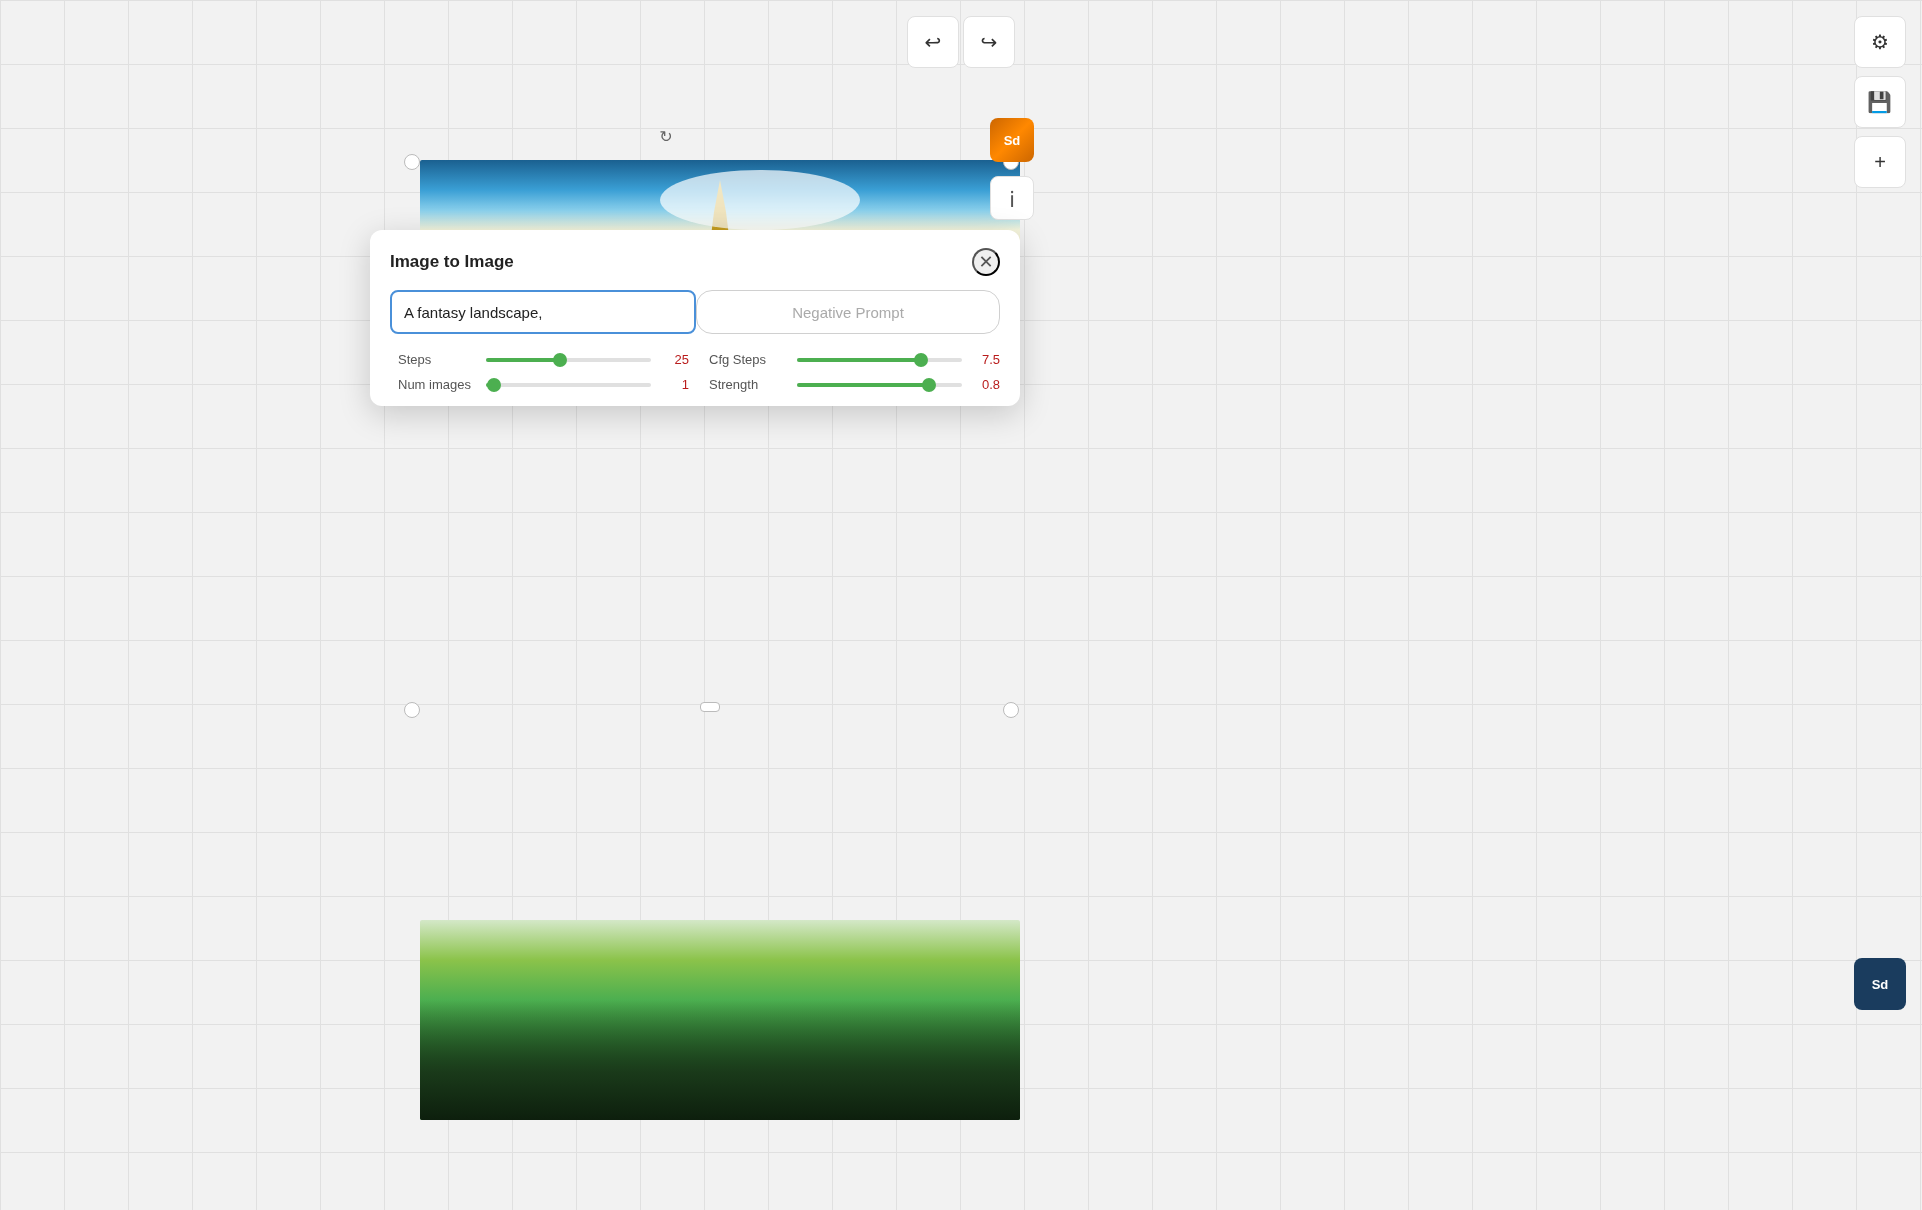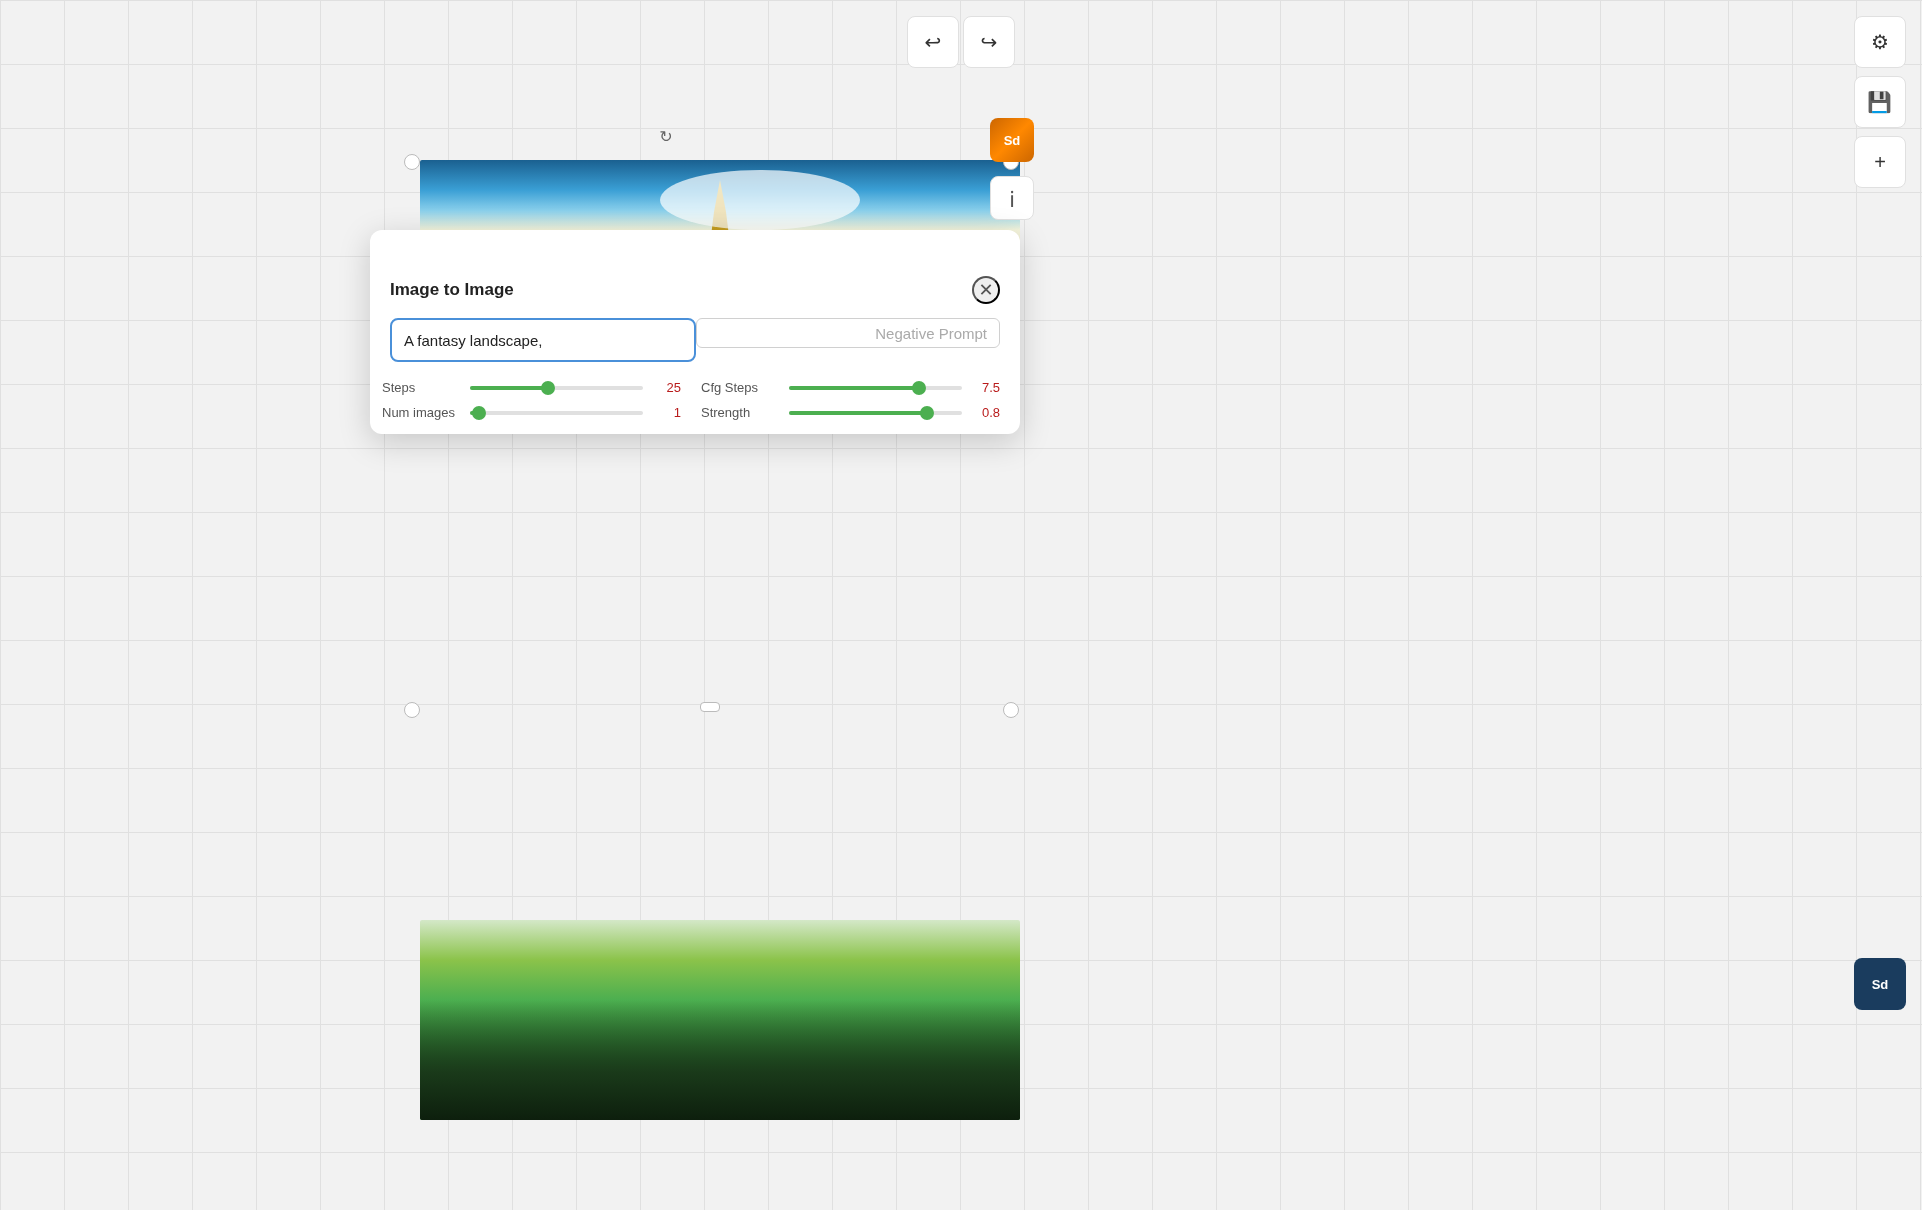--- a/index.html
+++ b/index.html
@@ -233,21 +233,20 @@
       z-index: 20;
       padding-bottom: 0;
       overflow: hidden;
     }
 
     .dialog-header {
       display: flex;
       align-items: center;
       justify-content: space-between;
       padding: 18px 20px 14px 20px;
-      margin-top: 28px;
     }
 
     .dialog-title {
       font-size: 17px;
       font-weight: 600;
       color: #222;
     }
 
     .dialog-close {
       width: 28px;
@@ -274,34 +273,34 @@
       border-radius: 8px;
       padding: 0 12px;
       font-size: 15px;
       color: #222;
       outline: none;
       background: white;
     }
 
     .negative-prompt-btn {
       flex: 1;
-      height: 30px;
+      height: 44px;
       border: 1px solid #d0d0d0;
-      border-radius: 6px;
+      border-radius: 16px;
       background: white;
       color: #aaa;
       font-size: 15px;
       cursor: pointer;
-      text-align: right;
+      text-align: center;
       padding: 0 12px;
     }
 
     
     .sliders-section {
-      padding: 4px 20px 14px 12px;
+      padding: 4px 20px 14px 28px;
       display: grid;
       grid-template-columns: 1fr 1fr;
       gap: 10px 20px;
     }
 
     .slider-row {
       display: flex;
       align-items: center;
       gap: 8px;
     }

